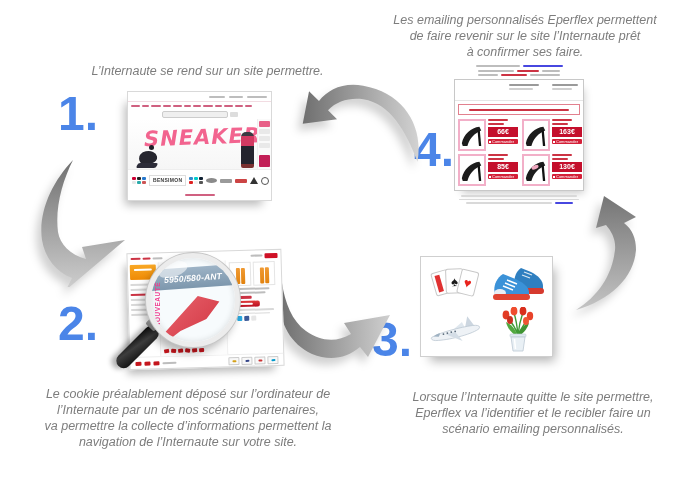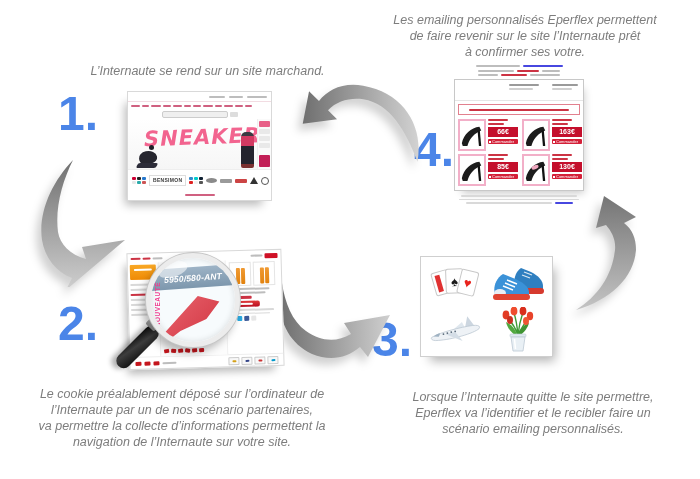--- a/index.html
+++ b/index.html
@@ -99,28 +99,28 @@
   .e-btn{width:30px;height:5px;background:#d42038;border-radius:1px;color:#fff;font-size:4px;
          line-height:5px;display:flex;align-items:center;gap:1px;padding-left:1px;box-sizing:border-box;overflow:hidden;}
   .e-btn .ico{width:2px;height:2px;background:#fff;flex:none;}
 </style>
 </head>
 <body>
 
 <div class="canvas">
 
   <div class="caption" style="left:55px;top:63px;width:305px;">
-    <div>L’Internaute se rend sur un site marchand.</div>
+    <div>L’Internaute se rend sur un site permettre.</div>
   </div>
   <div class="caption" style="left:362px;top:12px;width:326px;">
     <div>Les emailing personnalisés Eperflex permettent</div>
     <div>de faire revenir sur le site l’Internaute prêt</div>
-    <div>à confirmer ses votre.</div>
-  </div>
-  <div class="caption" style="left:28px;top:386px;width:308px;">
+    <div>à confirmer ses faire.</div>
+  </div>
+  <div class="caption" style="left:34px;top:386px;width:308px;">
     <div>Le cookie préalablement déposé sur l’ordinateur de</div>
     <div>l’Internaute par un de nos scénario partenaires,</div>
     <div>va permettre la collecte d’informations permettent la</div>
     <div>navigation de l’Internaute sur votre site.</div>
   </div>
   <div class="caption" style="left:388px;top:389px;width:290px;">
     <div>Lorsque l’Internaute quitte le site permettre,</div>
     <div>Eperflex va l’identifier et le recibler faire un</div>
     <div>scénario emailing personnalisés.</div>
   </div>

